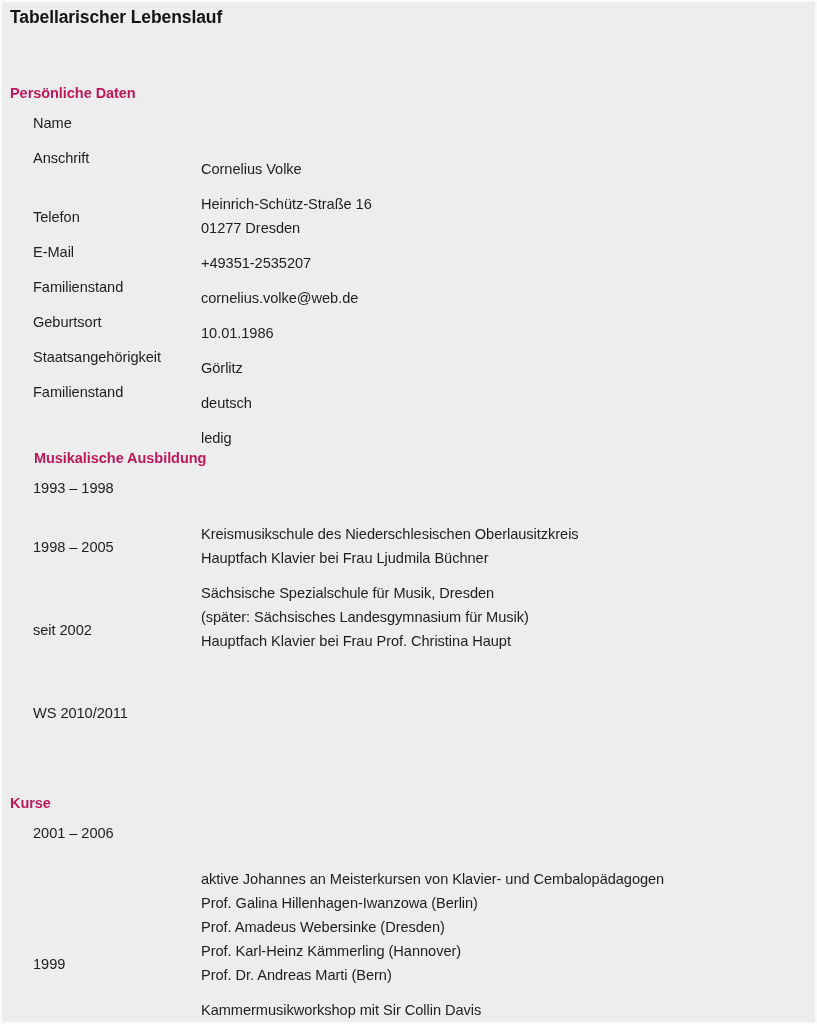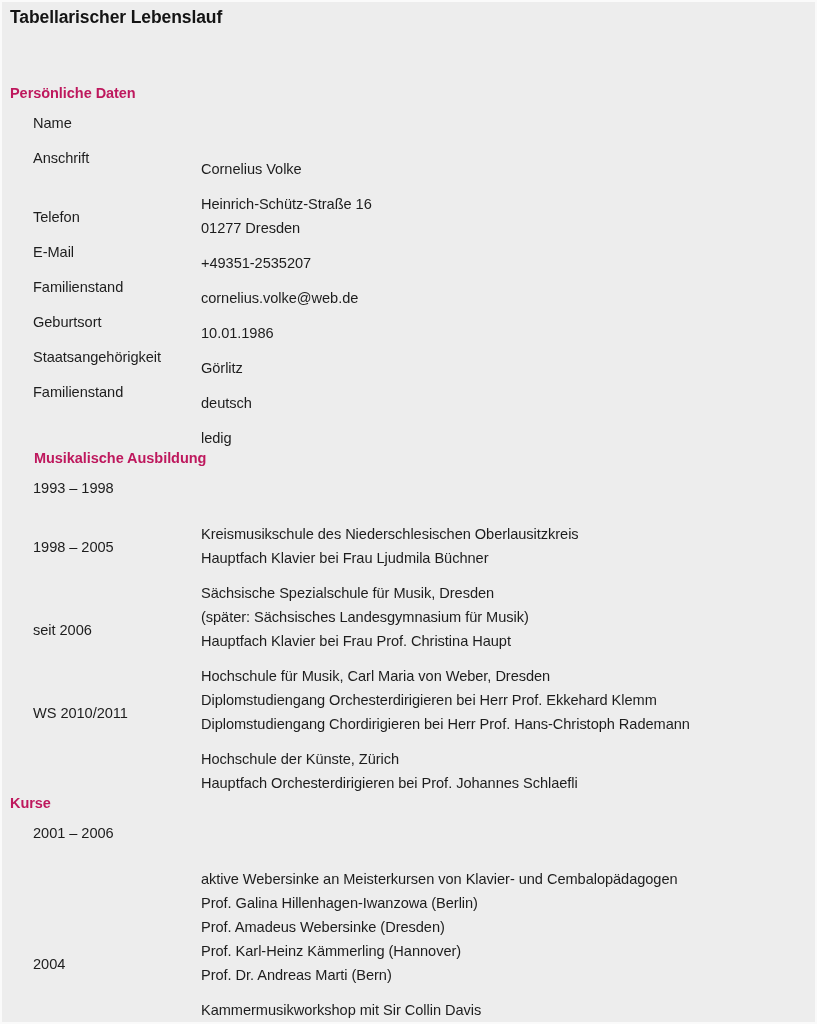--- a/index.html
+++ b/index.html
@@ -167,53 +167,44 @@
           <span class="vline">1998 – 2005</span>
         </div>
         <div class="row-value">
           <span class="vline">Sächsische Spezialschule für Musik, Dresden</span>
           <span class="vline">(später: Sächsisches Landesgymnasium für Musik)</span>
           <span class="vline">Hauptfach Klavier bei Frau Prof. Christina Haupt</span>
         </div>
       </div>
       <div class="row" style="top: 616px; height: 72px;">
         <div class="row-label">
-          <span class="vline">seit 2006</span>
-        </div>
-        <div class="row-value">
-          <span class="vline">Hochschule für Musik, Carl Maria von Weber, Dresden</span>
-          <span class="vline">Diplomstudiengang Orchesterdirigieren bei Herr Prof. Ekkehard Klemm</span>
-          <span class="vline">Diplomstudiengang Chordirigieren bei Herr Prof. Hans-Christoph Rademann</span>
+          <span class="vline">seit 2002</span>
         </div>
       </div>
       <div class="row" style="top: 699px; height: 48px;">
         <div class="row-label">
           <span class="vline">WS 2010/2011</span>
-        </div>
-        <div class="row-value">
-          <span class="vline">Hochschule der Künste, Zürich</span>
-          <span class="vline">Hauptfach Orchesterdirigieren bei Prof. Johannes Schlaefli</span>
         </div>
       </div>
       <div class="section-heading" style="top: 793px;">Kurse</div>
       <div class="row" style="top: 819px; height: 120px;">
         <div class="row-label">
           <span class="vline">2001 – 2006</span>
         </div>
         <div class="row-value">
-          <span class="vline">aktive Webersinke an Meisterkursen von Klavier- und Cembalopädagogen</span>
+          <span class="vline">aktive Johannes an Meisterkursen von Klavier- und Cembalopädagogen</span>
           <span class="vline">Prof. Galina Hillenhagen-Iwanzowa (Berlin)</span>
           <span class="vline">Prof. Amadeus Webersinke (Dresden)</span>
           <span class="vline">Prof. Karl-Heinz Kämmerling (Hannover)</span>
           <span class="vline">Prof. Dr. Andreas Marti (Bern)</span>
         </div>
       </div>
       <div class="row" style="top: 950px; height: 24px;">
         <div class="row-label">
-          <span class="vline">2004</span>
+          <span class="vline">1999</span>
         </div>
         <div class="row-value">
           <span class="vline">Kammermusikworkshop mit Sir Collin Davis</span>
         </div>
       </div>
     </div>
 
 </div>
 
 </body></html>

